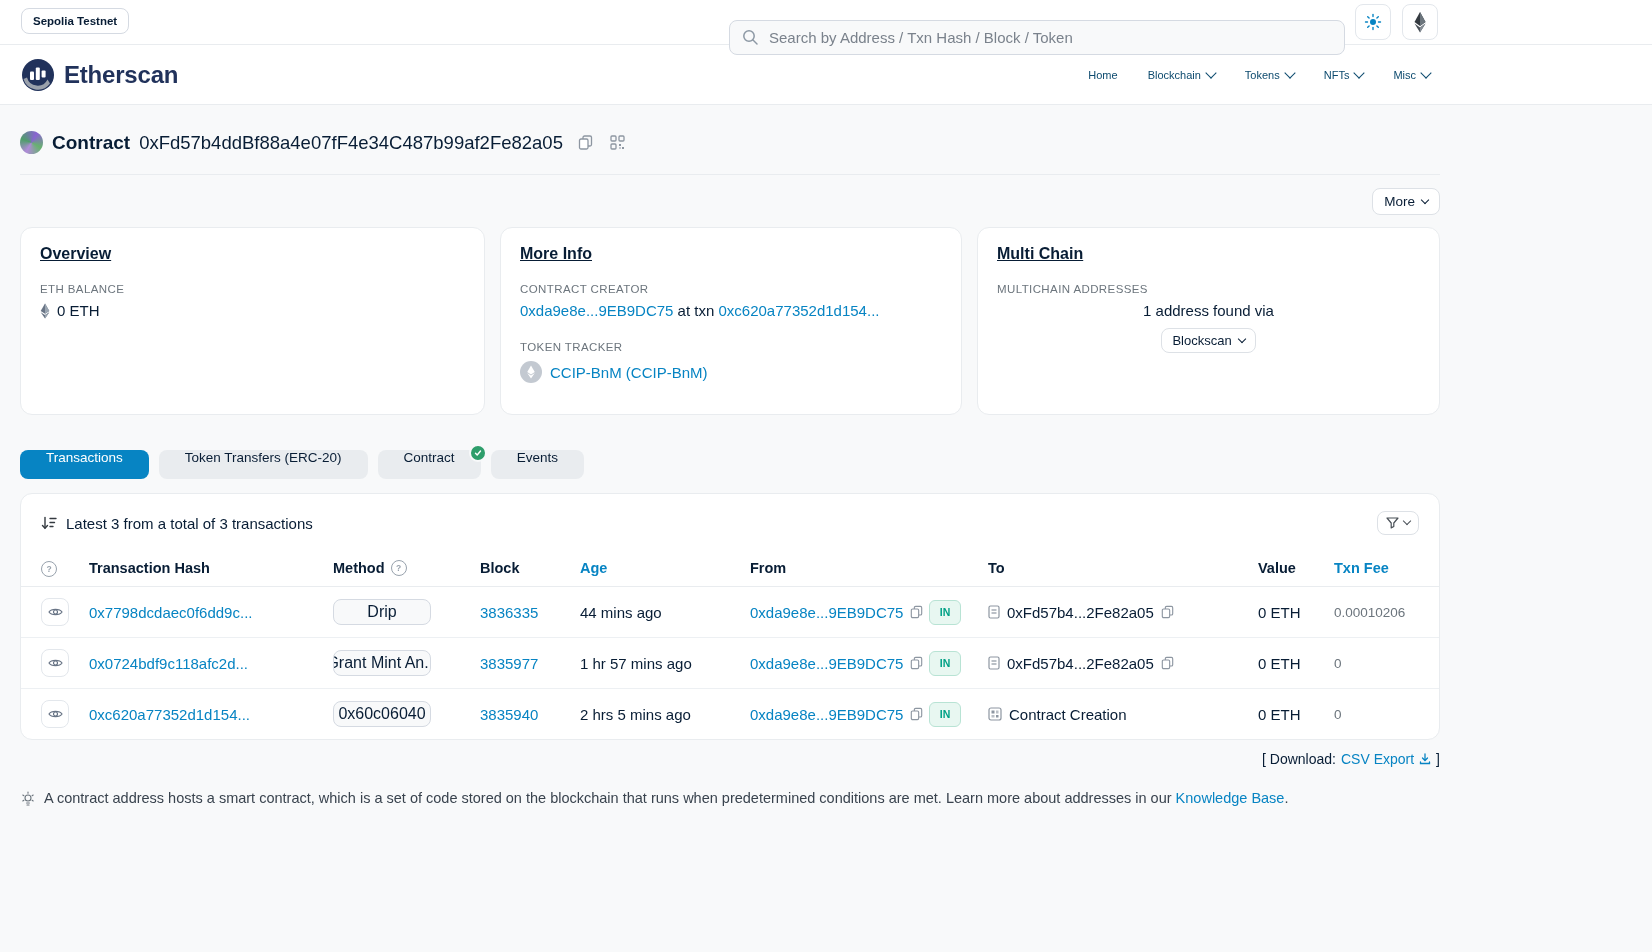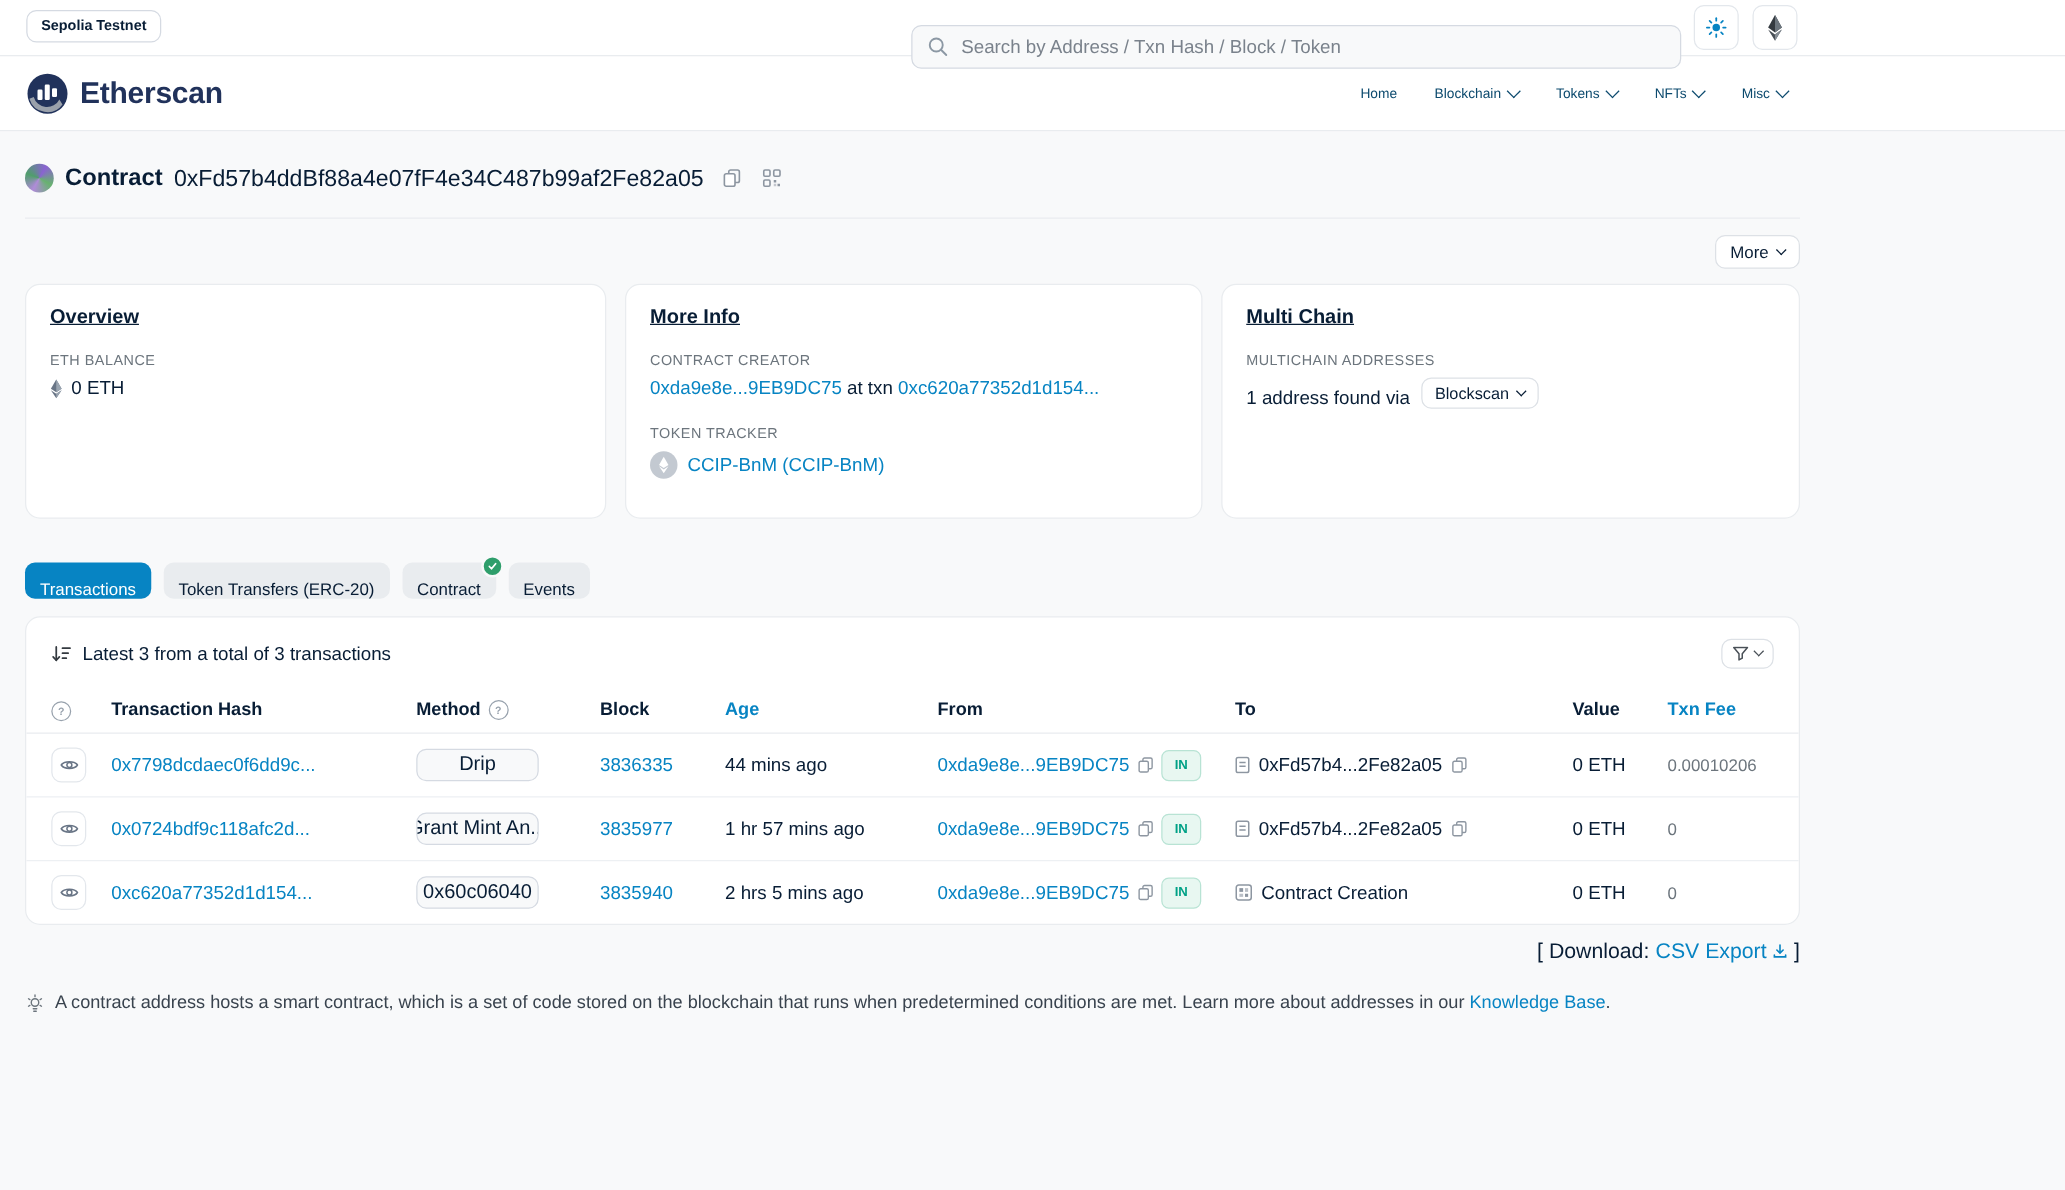--- a/index.html
+++ b/index.html
@@ -46,25 +46,25 @@
   
   .cards{display:grid;grid-template-columns:465px 462px 463px;gap:15px;margin-top:12px;}
   .card{background:#fff;border:1px solid #e9ecef;border-radius:12px;height:188px;box-sizing:border-box;padding:17px 19px;}
   .card-title{font-size:16px;font-weight:700;margin-bottom:20px;text-decoration:underline;}
   .mini-label{font-size:11.5px;color:#6c757d;letter-spacing:.4px;margin-bottom:7px;}
   .balance-row{display:flex;align-items:center;gap:7px;font-size:15px;}
   .link{color:#0784c3;text-decoration:none;cursor:pointer;}
   .creator-line{font-size:15px;margin-bottom:22px;}
   .token-row{display:flex;align-items:center;gap:8px;font-size:15px;margin-top:8px;}
   .token-circle{width:22px;height:22px;border-radius:50%;background:#c3c9d1;display:flex;align-items:center;justify-content:center;}
-  .mc-row{display:flex;align-items:flex-end;gap:9px;font-size:15px;}
+  .mc-row{display:flex;align-items:center;gap:9px;font-size:15px;flex-direction:column;}
 
   
   .tabs{display:flex;gap:10px;margin-top:35px;}
-  .tab{position:relative;height:29px;display:inline-flex;align-items:flex-end;padding:0 12px;border-radius:8px;
+  .tab{position:relative;height:29px;display:inline-flex;align-items:flex-start;padding:0 26px;border-radius:8px;
     background:#e9ecef;color:#081d35;font-size:13.5px;border:none;cursor:pointer;font-family:inherit;}
   .tab.active{background:#0784c3;color:#fff;font-weight:500;}
   .check-badge{position:absolute;top:-6px;right:-6px;width:14px;height:14px;background:#2e9e6b;border-radius:50%;
     border:2px solid #f8f9fa;display:flex;align-items:center;justify-content:center;}
 
   
   .table-card{background:#fff;border:1px solid #e9ecef;border-radius:12px;margin-top:14px;overflow:hidden;}
   .summary-row{display:flex;align-items:center;justify-content:space-between;padding:17px 20px 15px;}
   .summary-left{display:flex;align-items:center;gap:9px;font-size:15px;}
   .filter-btn{display:inline-flex;align-items:center;gap:5px;background:#fff;border:1px solid #dde1e6;border-radius:8px;
@@ -85,21 +85,21 @@
     align-items:center;justify-content:center;cursor:pointer;padding:0;}
   .method-pill{display:inline-flex;justify-content:center;align-items:center;width:98px;height:26px;box-sizing:border-box;
     background:#f8f9fa;border:1px solid #d5dae2;border-radius:8px;font-size:16px;color:#081d35;white-space:nowrap;
     overflow:hidden;cursor:pointer;font-family:inherit;padding:0 6px;}
   .flexcell{display:flex;align-items:center;gap:7px;}
   .in-badge{display:inline-flex;align-items:center;justify-content:center;width:30px;height:23px;background:#e8f7f1;
     border:1px solid #b8e3d4;border-radius:6px;font-size:10.5px;font-weight:700;color:#00a186;}
   .fee{color:#6c757d;font-size:13.5px;}
   .icon-ghost{background:none;border:none;padding:0;cursor:pointer;display:inline-flex;align-items:center;}
 
-  .csv-row{display:flex;justify-content:flex-end;align-items:center;gap:5px;margin-top:11px;font-size:17px;color:#081d35;}
+  .csv-row{display:flex;justify-content:flex-end;align-items:center;gap:5px;margin-top:11px;font-size:14px;color:#081d35;}
   .csv-row .link{font-weight:500;}
   .footnote{display:flex;align-items:flex-start;gap:8px;margin-top:23px;font-size:14.5px;color:#39434e;}
 </style>
 </head>
 <body>
 
 <div class="page">
 
   <div class="topbar">
     <button class="network-badge">Sepolia Testnet</button>

